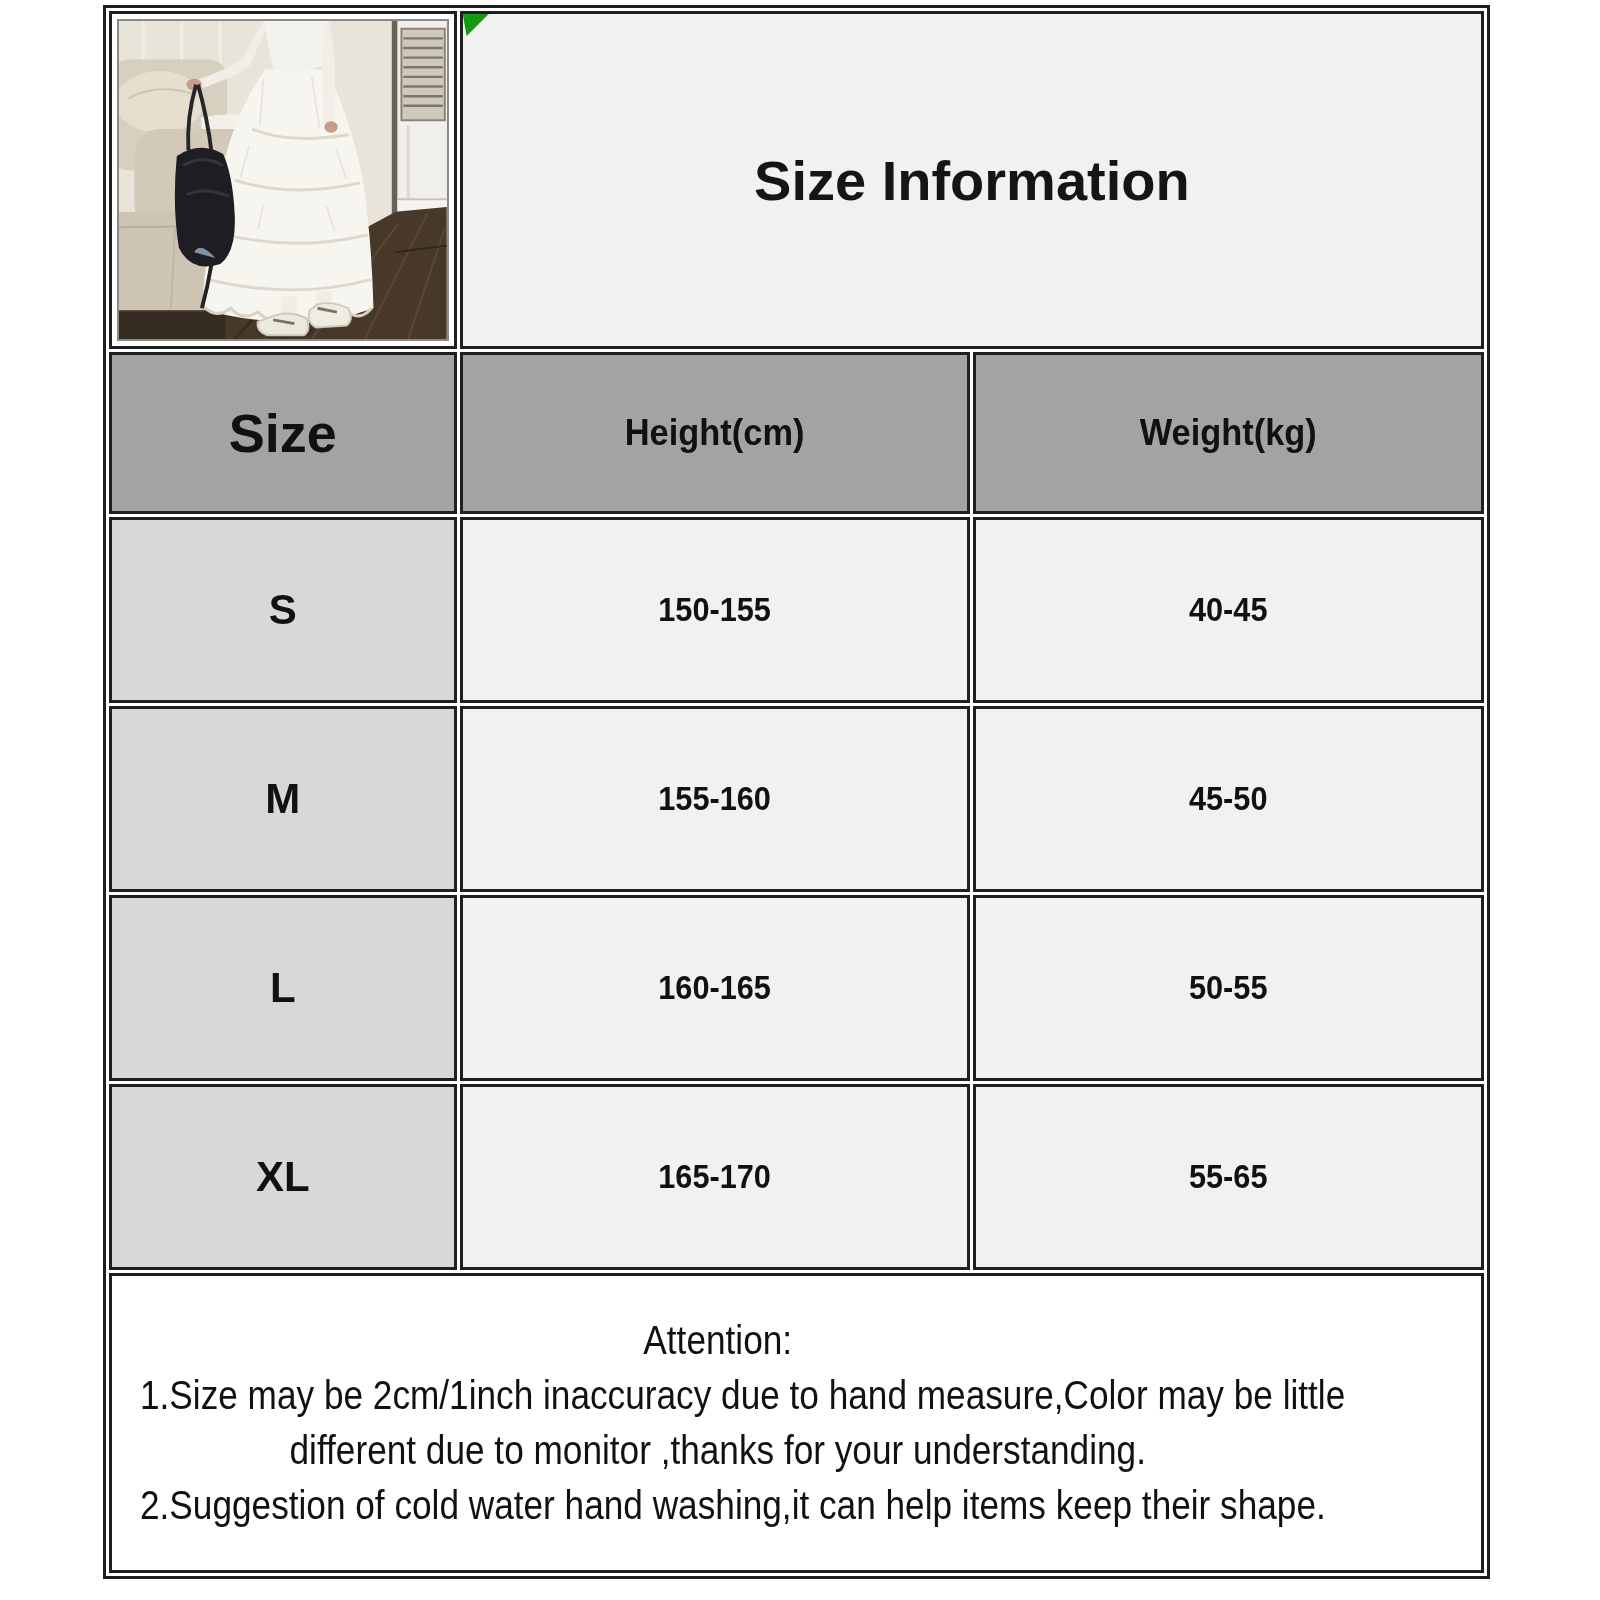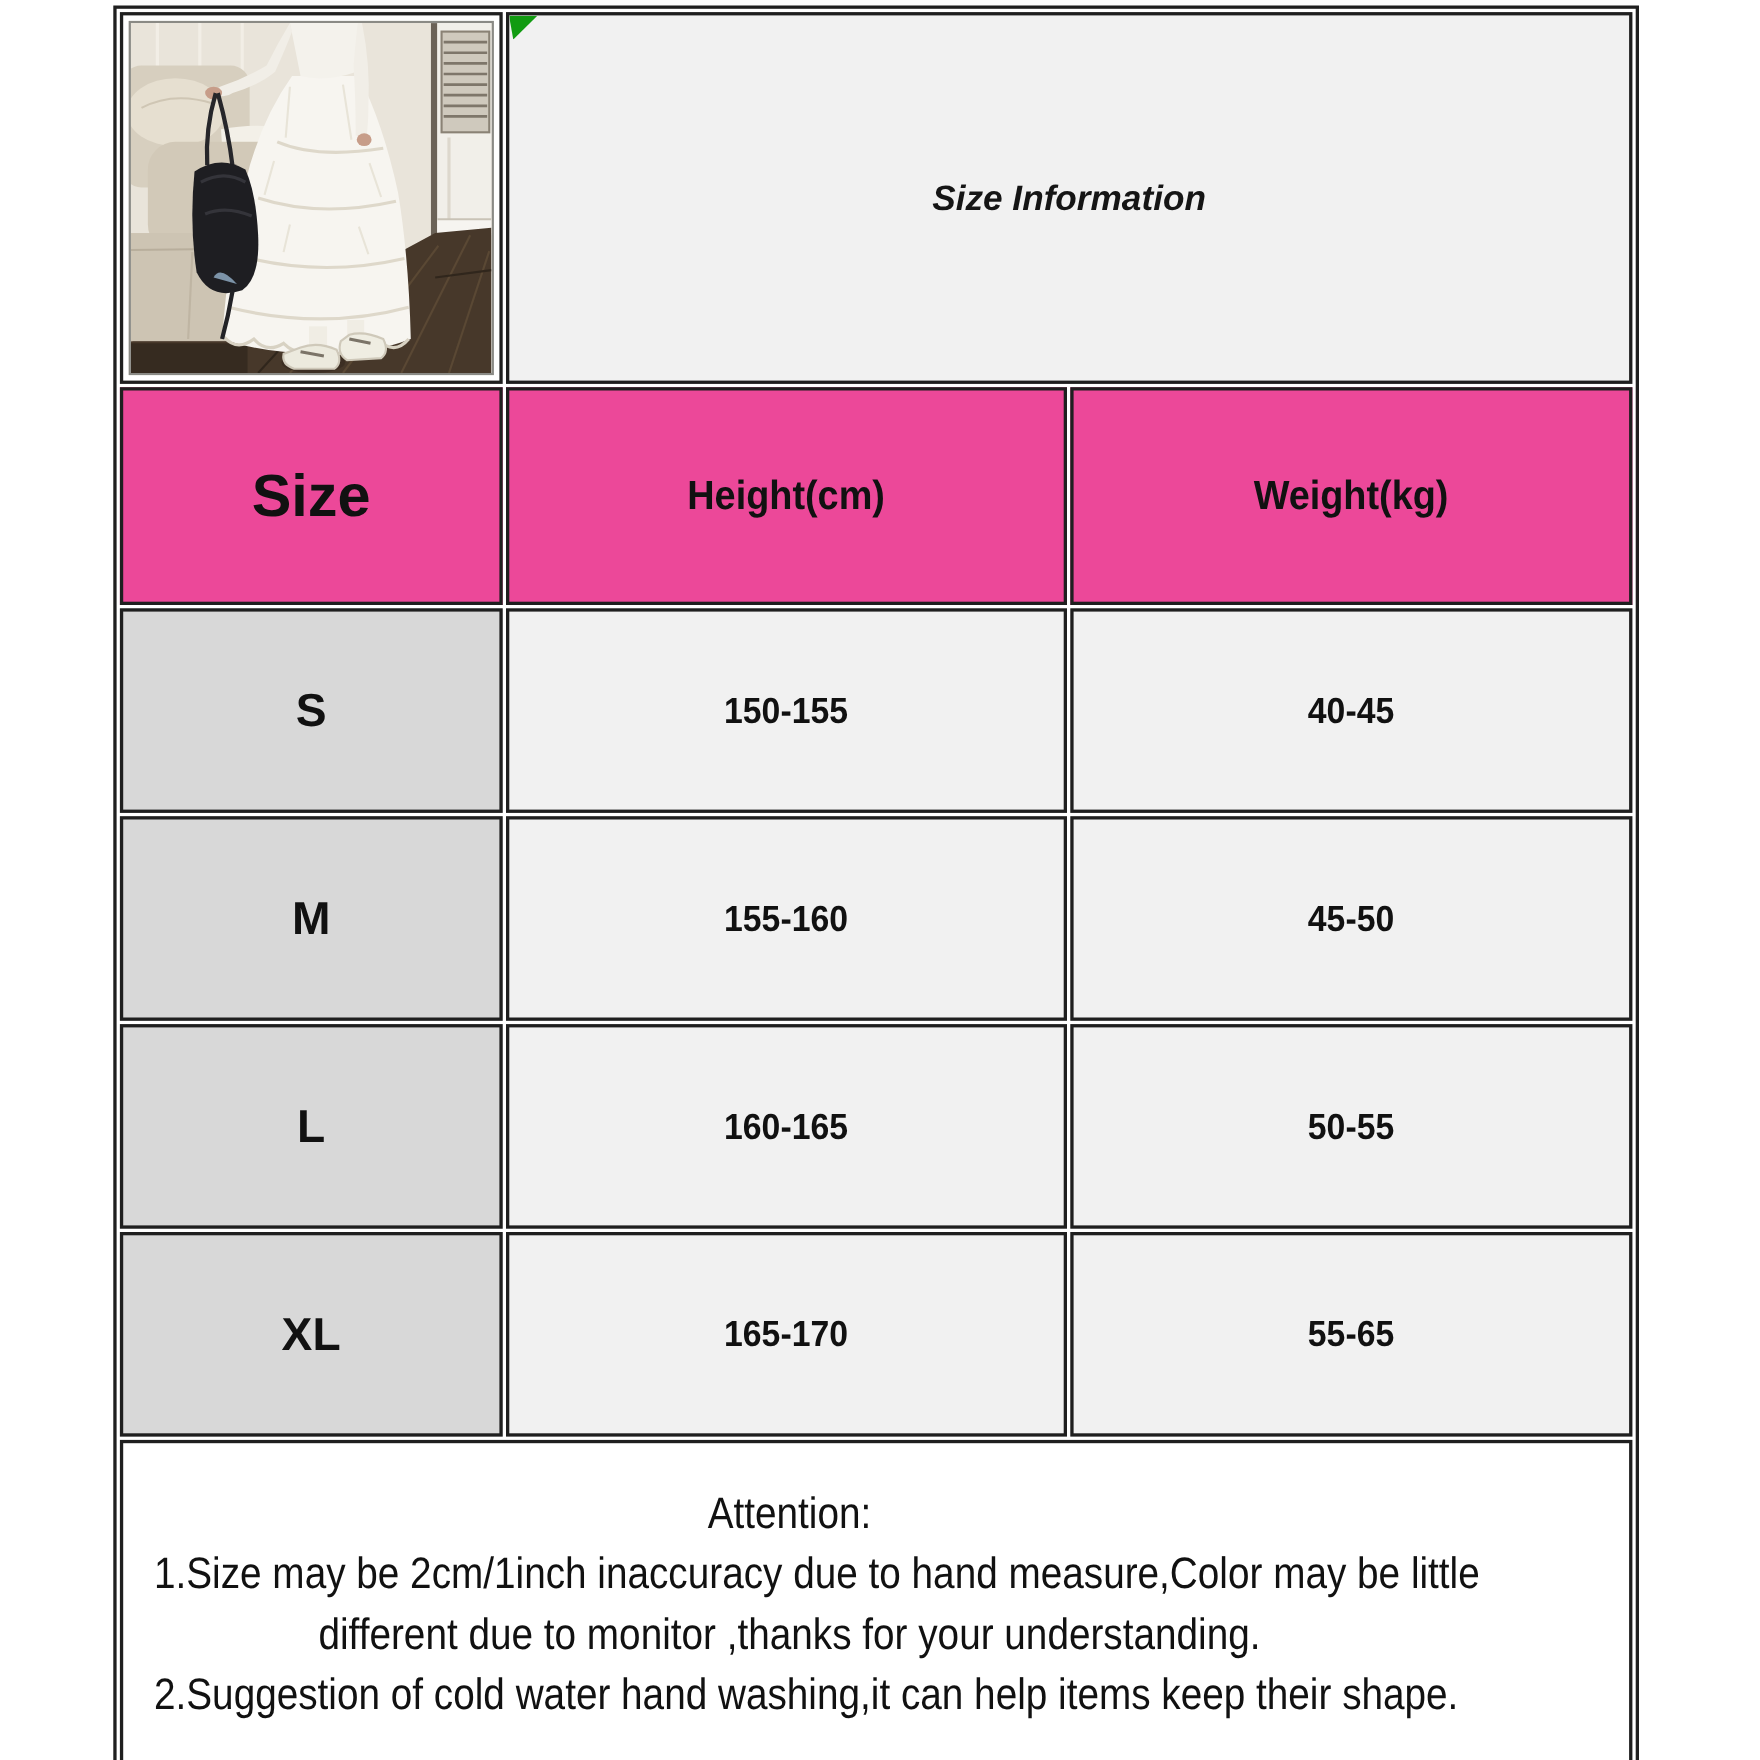--- a/index.html
+++ b/index.html
@@ -16,27 +16,27 @@
     border:3px solid #1f1f1f;box-sizing:border-box;
     text-align:center;vertical-align:middle;overflow:hidden;
   }
   col.c1{width:25.4%;} col.c2{width:37.3%;} col.c3{width:37.3%;}
 
   td.photo-cell{height:335px;background:#ffffff;padding:5px;}
   .photo-frame{height:100%;border:2px solid #8a8a85;box-sizing:border-box;overflow:hidden;background:#e9e4da;}
   .photo-frame svg{display:block;width:100%;height:100%;}
 
   td.info-cell{background:#f1f1f1;position:relative;}
-  .info-title{font-size:32px;font-weight:bold;color:#151515;letter-spacing:0px;font-style:italic;}
+  .info-title{font-size:56px;font-weight:bold;color:#151515;letter-spacing:0px;}
   .corner-marker{
     position:absolute;top:0;left:0;width:26px;height:22px;background:#119b11;
     clip-path:polygon(0 0,100% 0,15% 100%);
   }
 
-  tr.header-row th{height:198px;background:#ec4899;}
+  tr.header-row th{height:162px;background:#a3a3a3;}
   th.size-head{font-size:54px;font-weight:bold;}
   th.col-head{font-size:37px;font-weight:bold;}
   .cond{display:inline-block;transform:scaleX(0.93);transform-origin:center center;white-space:nowrap;}
 
   tr.data-row td{height:186px;}
   td.size-cell{background:#d8d8d8;font-size:42px;font-weight:bold;}
   td.val-cell{background:#f1f1f1;font-size:33px;font-weight:bold;}
 
   td.attention-cell{
     height:300px;background:#ffffff;text-align:left;vertical-align:top;

